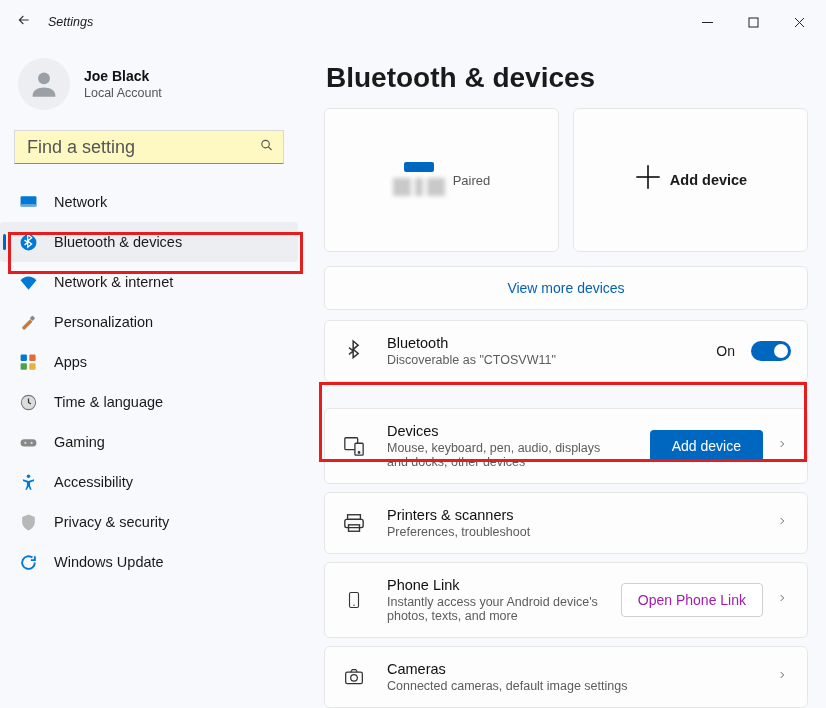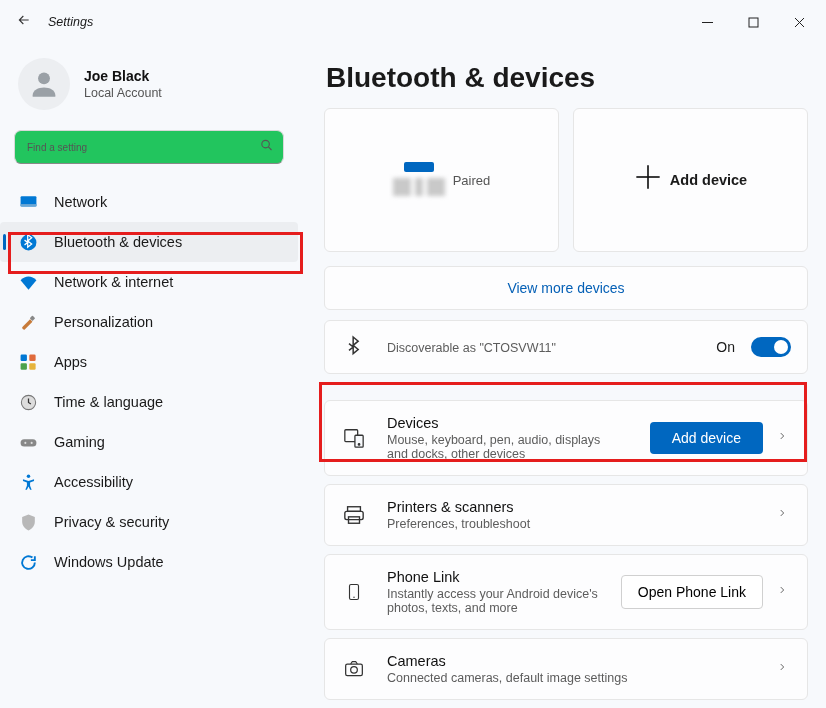--- a/index.html
+++ b/index.html
@@ -17,21 +17,21 @@
   
   .sidebar { width: 308px; padding: 0 10px 0 0; }
   .profile { display: flex; align-items: center; padding: 14px 16px 20px 18px; gap: 14px; }
   .avatar { width: 52px; height: 52px; border-radius: 50%; background: #eceef1; display: flex; align-items: center; justify-content: center; }
   .avatar svg { width: 34px; height: 34px; }
   .profile-text .name { font-size: 14px; font-weight: 600; color: #111; }
   .profile-text .sub { font-size: 12.5px; color: #555; margin-top: 2px; }
   
   .search-wrap { padding: 0 14px 18px 14px; }
   .search { position: relative; }
-  .search input { width: 100%; height: 34px; border: 1px solid #d8d8d8; border-bottom: 1.5px solid #888; border-radius: 7px; padding: 0 36px 0 12px; font-size: 10px; background: #22c55e; color: #555; }
+  .search input { width: 100%; height: 34px; border: 1px solid #d8d8d8; border-bottom: 1.5px solid #888; border-radius: 1px; padding: 0 36px 0 12px; font-size: 18px; background: #fef9c3; color: #555; }
   .search input::placeholder { color: #555; }
   .search .icon { position: absolute; right: 10px; top: 50%; transform: translateY(-50%); }
   
   .nav { list-style: none; }
   .nav li { display: flex; align-items: center; height: 40px; padding: 0 0 0 18px; gap: 16px; font-size: 14.5px; cursor: pointer; border-radius: 4px; position: relative; }
   .nav li .nicon { width: 20px; height: 20px; display: flex; align-items: center; justify-content: center; }
   .nav li.active { background: #eceef1; }
   .nav li.active::before { content:""; position:absolute; left:3px; top:50%; transform:translateY(-50%); width:3px; height:16px; background:#0067c0; border-radius:2px; }
   
   .hl-red1 { position: absolute; left: 8px; top: 232px; width: 295px; height: 42px; border: 3px solid #e51d1d; pointer-events: none; }
@@ -59,21 +59,21 @@
   .card .ctitle { font-size: 14.5px; color:#111; }
   .card .csub { font-size: 12.5px; color:#5c5c5c; margin-top: 2px; }
   .card .right { display: flex; align-items: center; gap: 14px; }
   .card .chev { width: 14px; color:#444; }
   
   .toggle { width: 40px; height: 20px; background: #0067c0; border-radius: 10px; position: relative; cursor: pointer; }
   .toggle::after { content:""; position:absolute; right:3px; top:3px; width:14px; height:14px; background:#fff; border-radius:50%; }
   .onlabel { font-size: 14px; margin-right: 2px; }
   
   .btn-primary { background:#0067c0; color:#fff; border:none; border-radius:4px; padding: 8px 22px; font-size:14px; cursor:pointer; }
-  .btn-secondary { background:#fff; color:#000000; border:1px solid #d0d0d0; border-radius:4px; padding: 8px 16px; font-size:14px; cursor:pointer; }
+  .btn-secondary { background:#fff; color:#a21caf; border:1px solid #d0d0d0; border-radius:4px; padding: 8px 16px; font-size:14px; cursor:pointer; }
   
   .cards-group { display:flex; flex-direction:column; gap: 4px; }
   .gap { height: 22px; }
 </style>
 </head>
 <body>
 
 <div class="titlebar">
   <div class="back">
     <svg width="16" height="16" viewBox="0 0 24 24" fill="none" stroke="#333" stroke-width="1.6">
@@ -251,20 +251,21 @@
       <span>View more devices</span>
     </div>
 
     <div class="card">
       <div class="cicon">
         <svg width="20" height="24" viewBox="0 0 24 24" fill="none" stroke="#333" stroke-width="1.8">
             <path d="M11 4v16l6-5-6-5 6-5-6-5zM6 8l5 4-5 4"></path>
           </svg>
       </div>
       <div class="ctext">
+        <div class="ctitle">Bluetooth</div>
         <div class="csub">Discoverable as "CTOSVW11"</div>
       </div>
       <div class="right">
         <span class="onlabel">On</span>
         <div class="toggle"></div>
       </div>
     </div>
 
     <div class="gap"></div>
 

